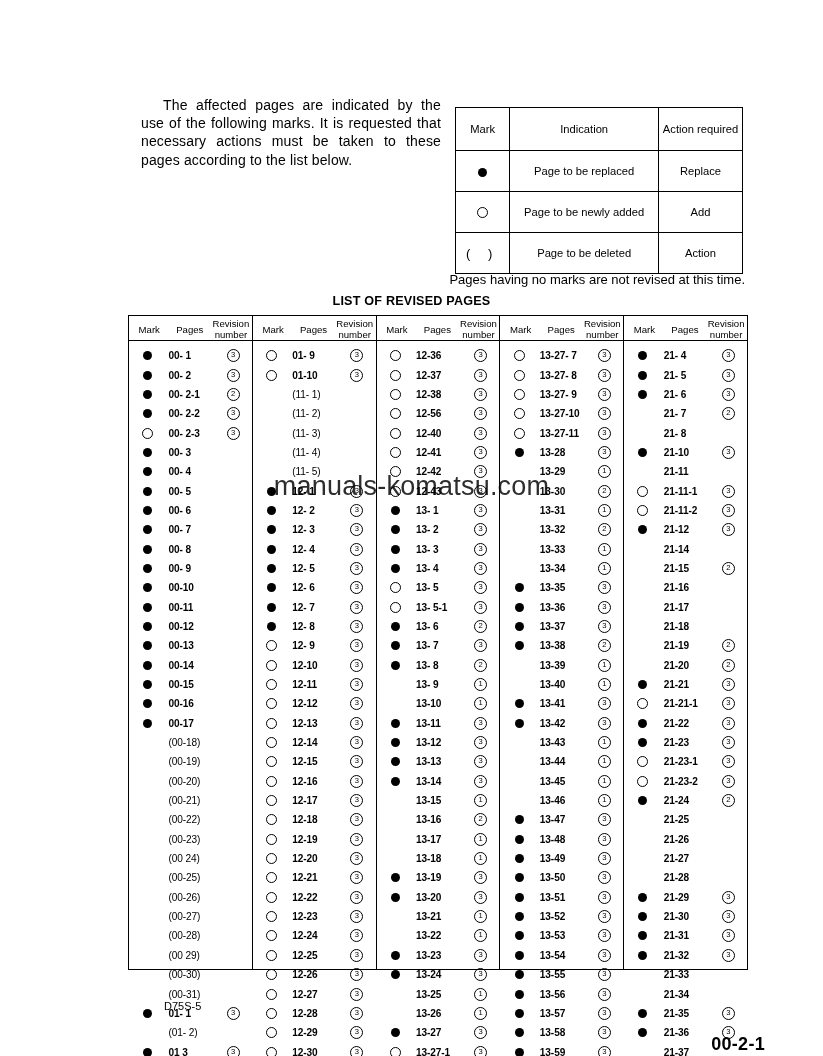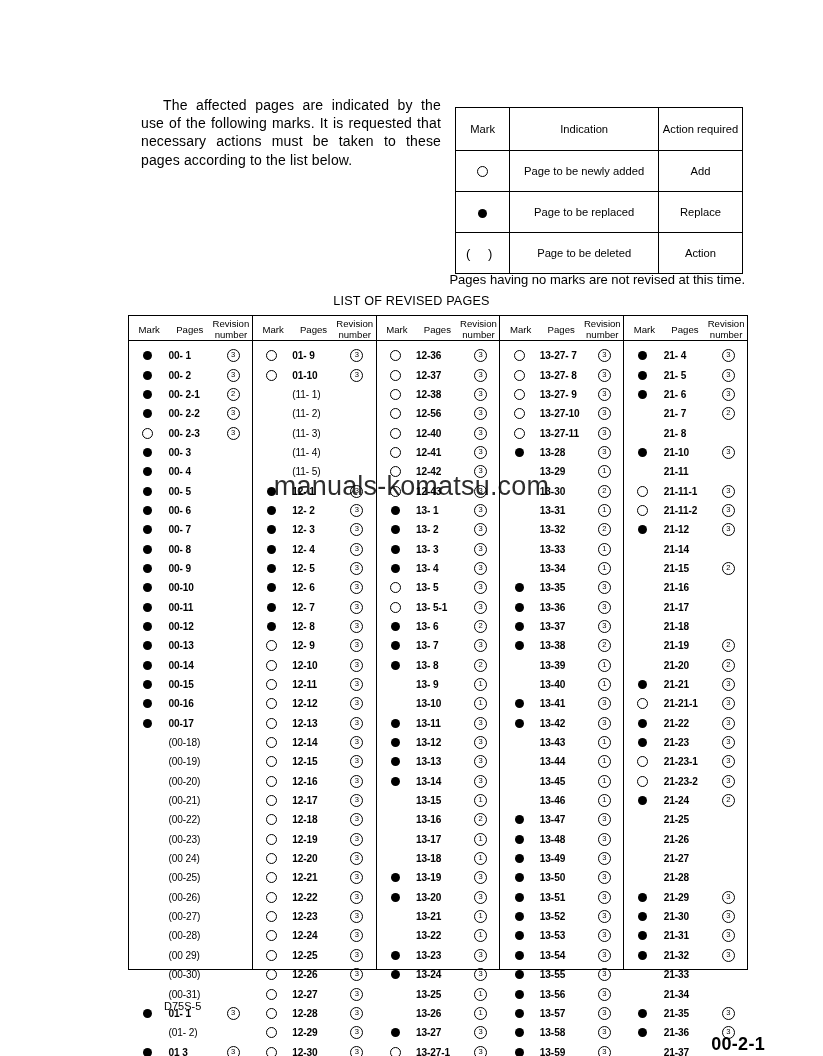--- a/index.html
+++ b/index.html
@@ -80,21 +80,21 @@
     font-size: 13px;
     white-space: nowrap;
   }
   .list-title {
     position: absolute;
     left: 0;
     right: 0;
     top: 294px;
     text-align: center;
     font-size: 12.6px;
-    font-weight: normal;
+    font-weight: bold;
     letter-spacing: 0.2px;
   }
 
   
   .revised-wrap {
     position: absolute;
     left: 128px;
     top: 315px;
     width: 620px;
     height: 655px;
@@ -216,28 +216,28 @@
   <div class="intro"><span class="indent"></span><span>The affected pages are indicated by the use of the following marks. It is requested that necessary actions must be taken to these pages according to the list below.</span></div>
 
   <table class="legend">
     <tbody>
         <tr class="head">
       <td class="c-mark">Mark</td>
       <td class="c-ind">Indication</td>
       <td class="c-act">Action required</td>
     </tr>
     <tr>
+      <td><span class="glyph-filled"></span></td>
+      <td>Page to be replaced</td>
+      <td>Replace</td>
+    </tr>
+    <tr>
       <td><span class="glyph-open"></span></td>
       <td>Page to be newly added</td>
       <td>Add</td>
-    </tr>
-    <tr>
-      <td><span class="glyph-filled"></span></td>
-      <td>Page to be replaced</td>
-      <td>Replace</td>
     </tr>
     <tr>
       <td><span class="glyph-del">( )</span></td>
       <td>Page to be deleted</td>
       <td>Action</td>
     </tr>
   </tbody>
     </table>
 
   <div class="note">Pages having no marks are not revised at this time.</div>

